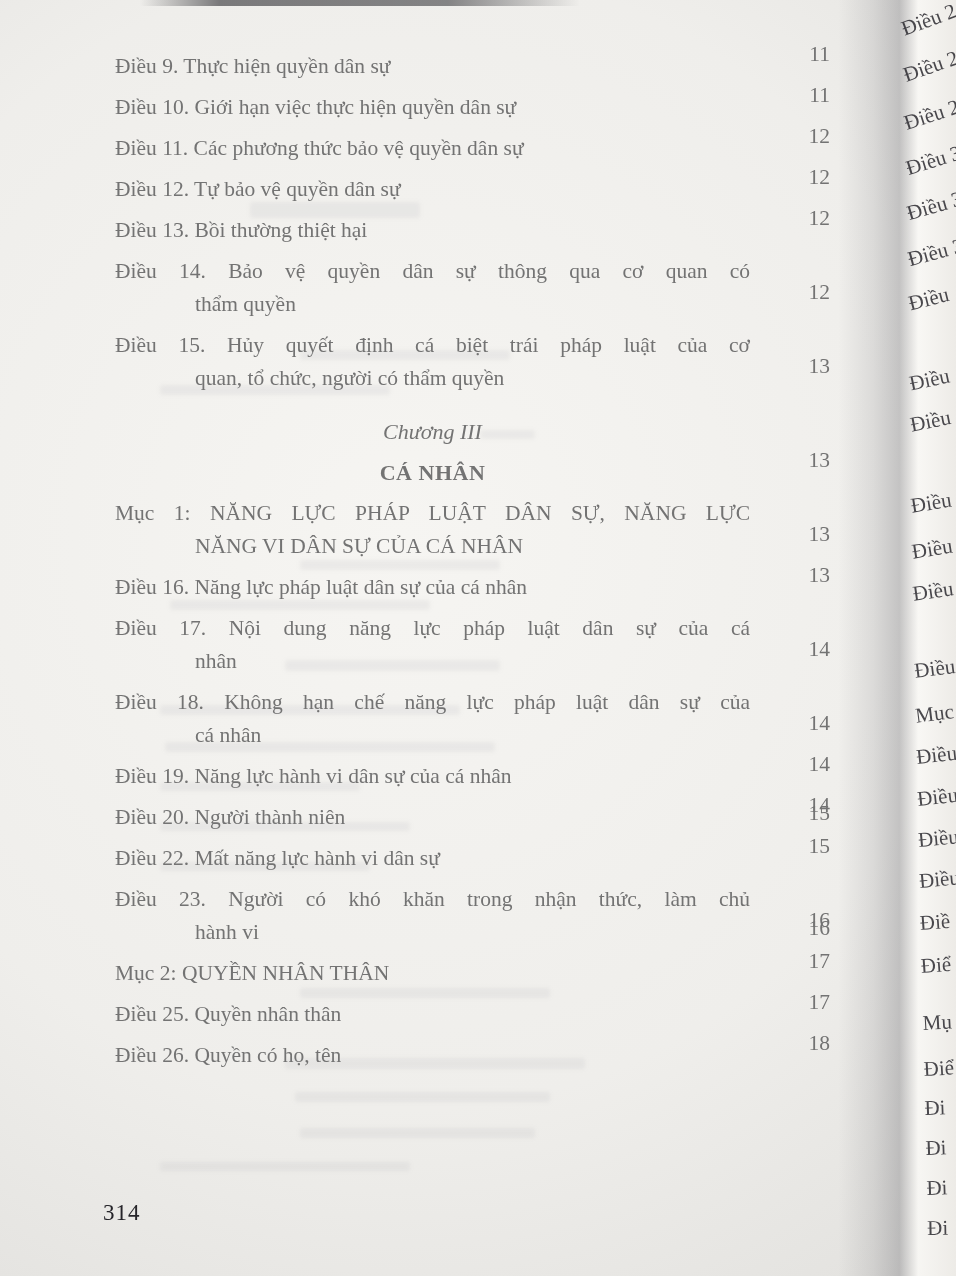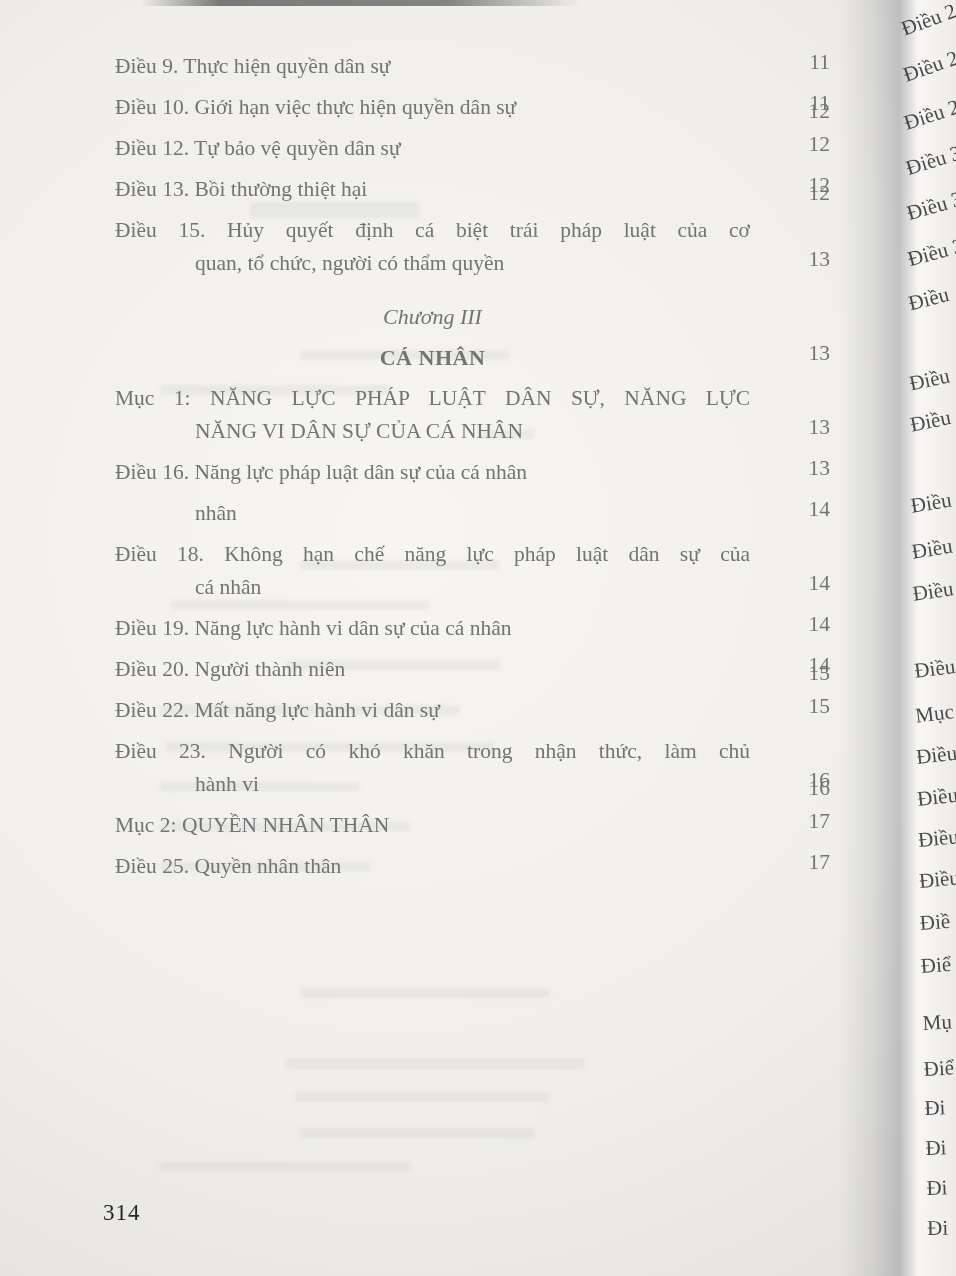--- a/index.html
+++ b/index.html
@@ -21,21 +21,21 @@
   .frag{
     position:absolute;font-size:21px;color:rgba(35,34,40,.82);
     white-space:nowrap;transform-origin:left top;
   }
   .toc{position:absolute;left:115px;top:50px;width:715px;font-size:21.5px;color:#737373;}
   .row{position:relative;margin-bottom:8px;}
   .txt{width:635px;line-height:33px;}
   .line{display:block;}
   .line.stretch{text-align:justify;text-align-last:justify;}
   .line.cont{padding-left:80px;}
-  .pg{position:absolute;right:0;bottom:4px;line-height:33px;}
+  .pg{position:absolute;right:0;bottom:12px;line-height:33px;}
   .type-chapter{margin-top:20px;}
   .type-chapter .line{text-align:center;font-style:italic;font-size:22px;}
   .type-chapter-title .line{text-align:center;font-weight:bold;font-size:22px;letter-spacing:.5px;}
   .folio{position:absolute;left:103px;top:1200px;font-size:23px;color:#26252a;letter-spacing:1px;}
   .smudge{position:absolute;background:rgba(100,106,120,.07);filter:blur(2px);border-radius:3px;}
   #edge-frags{position:absolute;inset:0;}
   #smudges{position:absolute;inset:0;}
 </style>
 </head>
 <body>
@@ -68,36 +68,41 @@
       </div>
       <div class="pg">11</div>
     </div>
     <div class="row type-entry">
       <div class="txt">
         <span class="line">Điều 10. Giới hạn việc thực hiện quyền dân sự</span>
       </div>
       <div class="pg">11</div>
     </div>
     <div class="row type-entry">
+      <div class="txt">
+        <span class="line">Điều 11. Các phương thức bảo vệ quyền dân sự</span>
+      </div>
       <div class="pg">12</div>
     </div>
     <div class="row type-entry">
       <div class="txt">
         <span class="line">Điều 12. Tự bảo vệ quyền dân sự</span>
       </div>
       <div class="pg">12</div>
     </div>
     <div class="row type-entry">
       <div class="txt">
         <span class="line">Điều 13. Bồi thường thiệt hại</span>
       </div>
       <div class="pg">12</div>
     </div>
     <div class="row type-entry">
       <div class="txt">
+        <span class="line stretch">Điều 14. Bảo vệ quyền dân sự thông qua cơ quan có</span>
+        <span class="line cont">thẩm quyền</span>
       </div>
       <div class="pg">12</div>
     </div>
     <div class="row type-entry">
       <div class="txt">
         <span class="line stretch">Điều 15. Hủy quyết định cá biệt trái pháp luật của cơ</span>
         <span class="line cont">quan, tổ chức, người có thẩm quyền</span>
       </div>
       <div class="pg">13</div>
     </div>
@@ -120,20 +125,21 @@
       <div class="pg">13</div>
     </div>
     <div class="row type-entry">
       <div class="txt">
         <span class="line">Điều 16. Năng lực pháp luật dân sự của cá nhân</span>
       </div>
       <div class="pg">13</div>
     </div>
     <div class="row type-entry">
       <div class="txt">
+        <span class="line stretch">Điều 17. Nội dung năng lực pháp luật dân sự của cá</span>
         <span class="line cont">nhân</span>
       </div>
       <div class="pg">14</div>
     </div>
     <div class="row type-entry">
       <div class="txt">
         <span class="line stretch">Điều 18. Không hạn chế năng lực pháp luật dân sự của</span>
         <span class="line cont">cá nhân</span>
       </div>
       <div class="pg">14</div>
@@ -173,20 +179,26 @@
       <div class="txt">
         <span class="line">Mục 2: QUYỀN NHÂN THÂN</span>
       </div>
       <div class="pg">17</div>
     </div>
     <div class="row type-entry">
       <div class="txt">
         <span class="line">Điều 25. Quyền nhân thân</span>
       </div>
       <div class="pg">17</div>
+    </div>
+    <div class="row type-entry">
+      <div class="txt">
+        <span class="line">Điều 26. Quyền có họ, tên</span>
+      </div>
+      <div class="pg">18</div>
     </div>
   </div>
 <div id="edge-frags">
     <span class="frag" style="top: 18px; left: 898px; transform: rotate(-20deg);">Điều 2</span>
     <span class="frag" style="top: 64px; left: 900px; transform: rotate(-19deg);">Điều 2</span>
     <span class="frag" style="top: 112px; left: 901px; transform: rotate(-18deg);">Điều 2</span>
     <span class="frag" style="top: 157px; left: 903px; transform: rotate(-17deg);">Điều 3</span>
     <span class="frag" style="top: 202px; left: 904px; transform: rotate(-16deg);">Điều 3</span>
     <span class="frag" style="top: 248px; left: 905px; transform: rotate(-15deg);">Điều 3</span>
     <span class="frag" style="top: 292px; left: 906px; transform: rotate(-14deg);">Điều</span>

